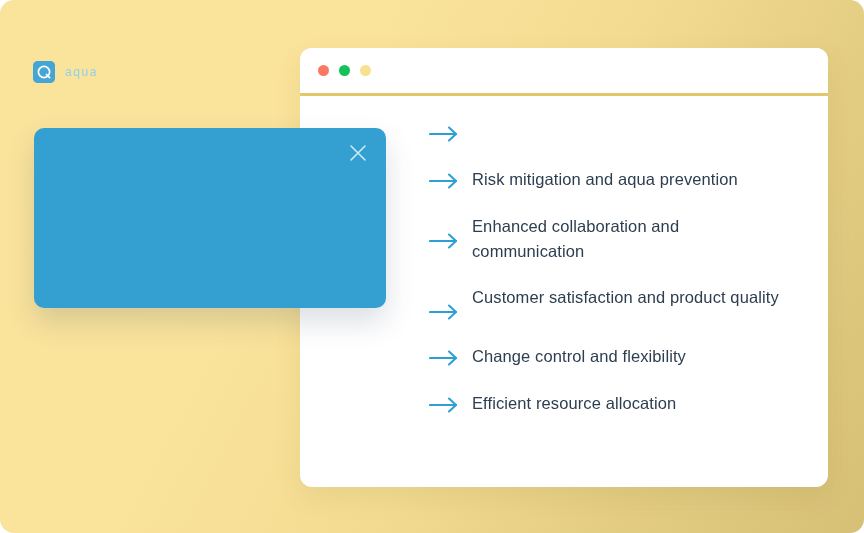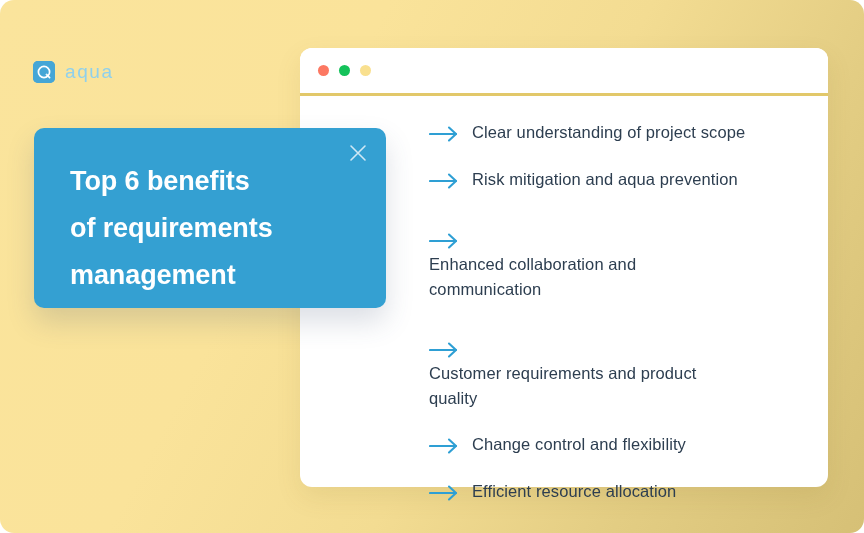--- a/index.html
+++ b/index.html
@@ -81,21 +81,21 @@
     left: 129px;      
     top: 72px;
     width: 380px;
   }
 
   .benefit-row {
     display: flex;
     align-items: flex-start;
     margin-bottom: 22px;
   }
-  .benefit-row.two-line { margin-bottom: 21px; flex-direction: column; }
+  .benefit-row.two-line { margin-bottom: 21px; }
   .benefit-row:last-child { margin-bottom: 0; }
 
   .arrow-icon {
     flex: 0 0 auto;
     width: 34px;
     height: 22px;
     margin-right: 9px;
     margin-top: 3px;
   }
   .benefit-row.two-line .arrow-icon { margin-top: 16px; }
@@ -154,21 +154,21 @@
     width: 22px;
     height: 22px;
     border-radius: 5px;
     background: #45a6d6;
     position: relative;
     flex: 0 0 auto;
   }
 
   .logo-text {
     margin-left: 10px;
-    font-size: 19px;
+    font-size: 12px;
     letter-spacing: 1.6px;
     color: #8fd0ec;
     font-weight: 500;
   }
 </style>
 </head>
 <body>
 
 <div id="stage">
 
@@ -187,21 +187,20 @@
 
   <div class="benefits" style="left:429px; top:120px; position:absolute;">
 
     <div class="benefit-row">
       <span class="arrow-icon">
         <svg width="34" height="22" viewBox="0 0 34 22" xmlns="http://www.w3.org/2000/svg">
           <path d="M1 11 H27" stroke="#2e9fd4" stroke-width="2.1" stroke-linecap="round" fill="none"></path>
           <path d="M20 4.5 L27 11 L20 17.5" stroke="#2e9fd4" stroke-width="2.1" stroke-linecap="round" stroke-linejoin="round" fill="none"></path>
         </svg>
       </span>
-      <span class="benefit-label">Clear understanding of project scope</span>
     </div>
 
     <div class="benefit-row">
       <span class="arrow-icon">
         <svg width="34" height="22" viewBox="0 0 34 22" xmlns="http://www.w3.org/2000/svg">
           <path d="M1 11 H27" stroke="#2e9fd4" stroke-width="2.1" stroke-linecap="round" fill="none"></path>
           <path d="M20 4.5 L27 11 L20 17.5" stroke="#2e9fd4" stroke-width="2.1" stroke-linecap="round" stroke-linejoin="round" fill="none"></path>
         </svg>
       </span>
       <span class="benefit-label">Risk mitigation and aqua prevention</span>
@@ -217,21 +216,21 @@
       <span class="benefit-label" style="max-width:258px;">Enhanced collaboration and communication</span>
     </div>
 
     <div class="benefit-row two-line">
       <span class="arrow-icon">
         <svg width="34" height="22" viewBox="0 0 34 22" xmlns="http://www.w3.org/2000/svg">
           <path d="M1 11 H27" stroke="#2e9fd4" stroke-width="2.1" stroke-linecap="round" fill="none"></path>
           <path d="M20 4.5 L27 11 L20 17.5" stroke="#2e9fd4" stroke-width="2.1" stroke-linecap="round" stroke-linejoin="round" fill="none"></path>
         </svg>
       </span>
-      <span class="benefit-label" style="max-width:315px;">Customer requirements and product quality</span>
+      <span class="benefit-label" style="max-width:315px;">Customer satisfaction and product quality</span>
     </div>
 
     <div class="benefit-row">
       <span class="arrow-icon">
         <svg width="34" height="22" viewBox="0 0 34 22" xmlns="http://www.w3.org/2000/svg">
           <path d="M1 11 H27" stroke="#2e9fd4" stroke-width="2.1" stroke-linecap="round" fill="none"></path>
           <path d="M20 4.5 L27 11 L20 17.5" stroke="#2e9fd4" stroke-width="2.1" stroke-linecap="round" stroke-linejoin="round" fill="none"></path>
         </svg>
       </span>
       <span class="benefit-label">Change control and flexibility</span>
@@ -243,25 +242,20 @@
           <path d="M1 11 H27" stroke="#2e9fd4" stroke-width="2.1" stroke-linecap="round" fill="none"></path>
           <path d="M20 4.5 L27 11 L20 17.5" stroke="#2e9fd4" stroke-width="2.1" stroke-linecap="round" stroke-linejoin="round" fill="none"></path>
         </svg>
       </span>
       <span class="benefit-label">Efficient resource allocation</span>
     </div>
 
   </div>
 
   <div class="callout">
-    <div class="callout-title">
-      <div>Top 6 benefits</div>
-      <div>of requirements</div>
-      <div>management</div>
-    </div>
     <span class="close-icon">
       <svg width="22" height="22" viewBox="0 0 22 22" xmlns="http://www.w3.org/2000/svg">
         <path d="M4 4 L18 18 M18 4 L4 18" stroke="#cfe8f5" stroke-width="1.6" stroke-linecap="round" fill="none"></path>
       </svg>
     </span>
   </div>
 
   <div class="logo">
     <span class="logo-mark">
       <svg width="22" height="22" viewBox="0 0 22 22" xmlns="http://www.w3.org/2000/svg">

